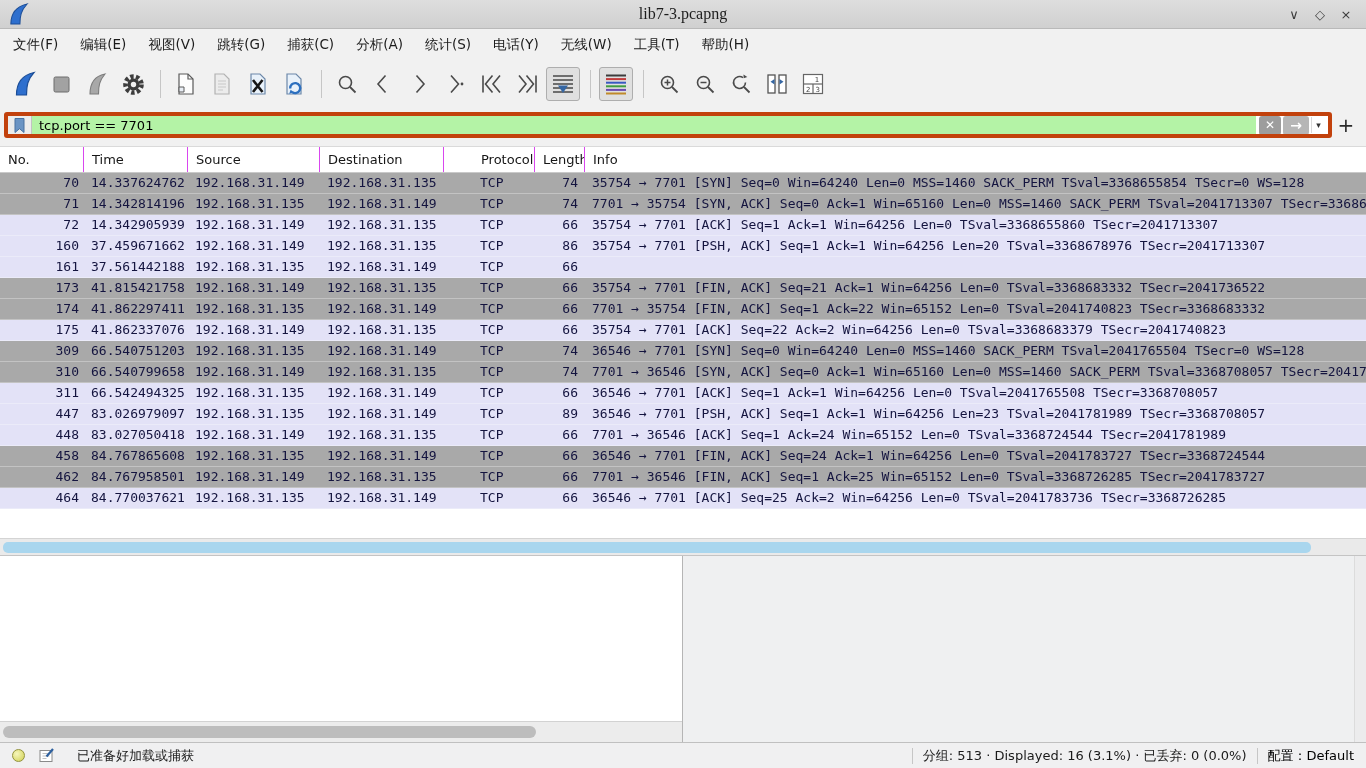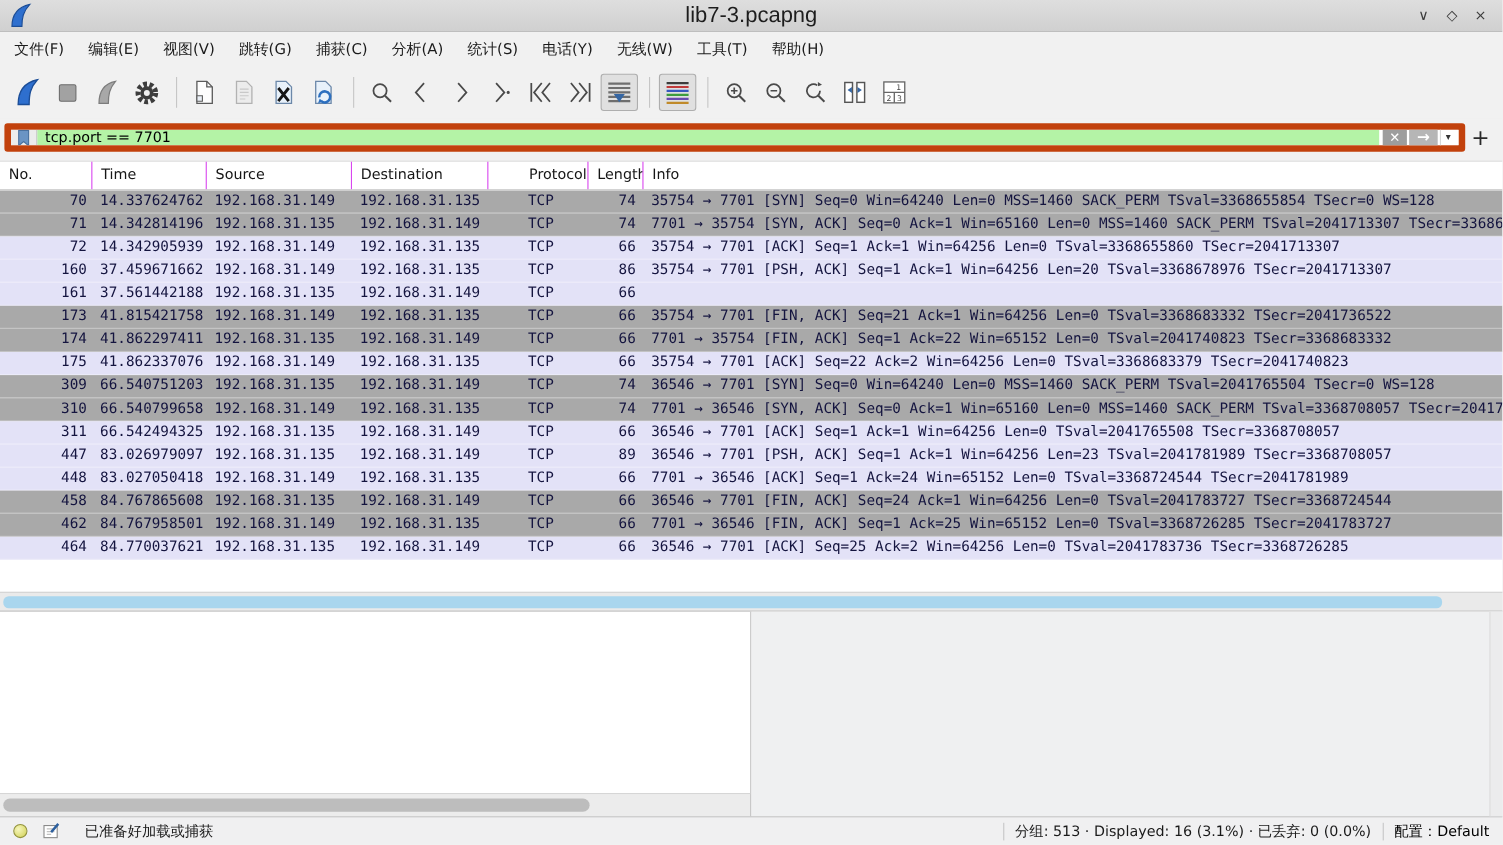--- a/index.html
+++ b/index.html
@@ -3,37 +3,37 @@
 <meta charset="utf-8">
 <style>
   * { margin:0; padding:0; box-sizing:border-box; }
   html,body { width:1366px; height:768px; overflow:hidden; }
   body { font-family:"DejaVu Sans","Liberation Sans",sans-serif; background:#f0f0f0; color:#1a1a1a; }
   .window { width:1366px; height:768px; display:flex; flex-direction:column; background:#f1f1f1; }
 
   
   .titlebar { height:29px; flex:0 0 29px; background:linear-gradient(#dedede,#d0d0d0); border-bottom:1px solid #b9b9b9; position:relative; display:flex; align-items:center; }
   .titlebar .logo { margin-left:8px; display:flex; }
-  .title-text { position:absolute; left:0; right:0; text-align:center; font-family:Liberation Sans, sans-serif; font-size:20px; color:#1d1d1d; }
+  .title-text { position:absolute; left:0; right:0; text-align:center; font-family:Liberation Serif, serif; font-size:16px; color:#1d1d1d; }
   .win-controls { margin-left:auto; display:flex; align-items:center; gap:6px; padding-right:10px; z-index:2; }
   .win-btn { width:20px; height:20px; display:flex; align-items:center; justify-content:center; font-size:13px; color:#3c3c3c; cursor:default; }
 
   
   .menubar { height:31px; flex:0 0 31px; background:#f1f1f1; display:flex; align-items:center; padding-left:2px; }
   .menu-item { padding:4px 11px; font-size:13.5px; color:#1b1b1b; }
 
   
   .toolbar { height:48px; flex:0 0 48px; background:#f1f1f1; display:flex; align-items:center; padding-left:8px; }
   .tbtn { width:34px; height:34px; flex:0 0 34px; margin-right:2px; display:flex; align-items:center; justify-content:center; }
   .tbtn.pressed { background:#e0e0e0; border:1px solid #aeaeae; border-radius:3px; }
   .tsep { width:1px; height:28px; background:#c6c6c6; margin:0 8px; flex:0 0 1px; }
 
   
   .filterbar { height:38px; flex:0 0 38px; background:#f1f1f1; display:flex; align-items:center; padding:0 6px 4px 4px; }
-  .filter-field { flex:1; height:26px; border:6px solid #c2410c; border-radius:3px; background:#ffffff; display:flex; align-items:center; overflow:hidden; }
+  .filter-field { flex:1; height:26px; border:4px solid #c2410c; border-radius:3px; background:#ffffff; display:flex; align-items:center; overflow:hidden; }
   .bookmark-seg { width:24px; height:100%; background:#ececec; border-right:1px solid #c2c2c2; display:flex; align-items:center; justify-content:center; }
   .filter-input { flex:1; height:100%; background:#b4f3a6; display:flex; align-items:center; padding-left:7px; font-size:13px; color:#000; white-space:nowrap; overflow:hidden; }
   .filter-btns { display:flex; align-items:center; gap:2px; padding:0 3px; background:#fff; height:100%; }
   .fbtn { width:22px; height:19px; border-radius:3px; color:#fff; display:flex; align-items:center; justify-content:center; font-size:12px; font-weight:bold; }
   .fbtn.clear { background:#9d9d9d; }
   .fbtn.apply { background:#b6b6b6; width:26px; font-size:14px; }
   .fcaret { width:14px; text-align:center; font-size:9px; color:#333; border-left:1px solid #d8d8d8; height:16px; line-height:16px; }
   .add-btn { width:28px; text-align:center; font-size:20px; color:#2a2a2a; line-height:26px; }
 
   

